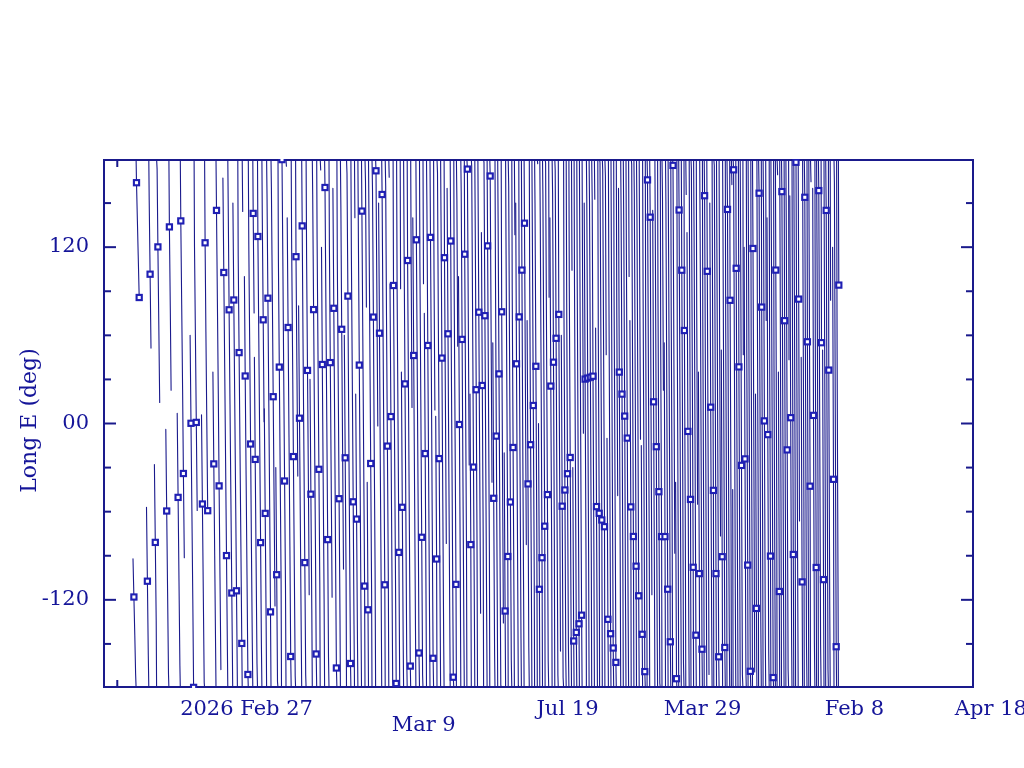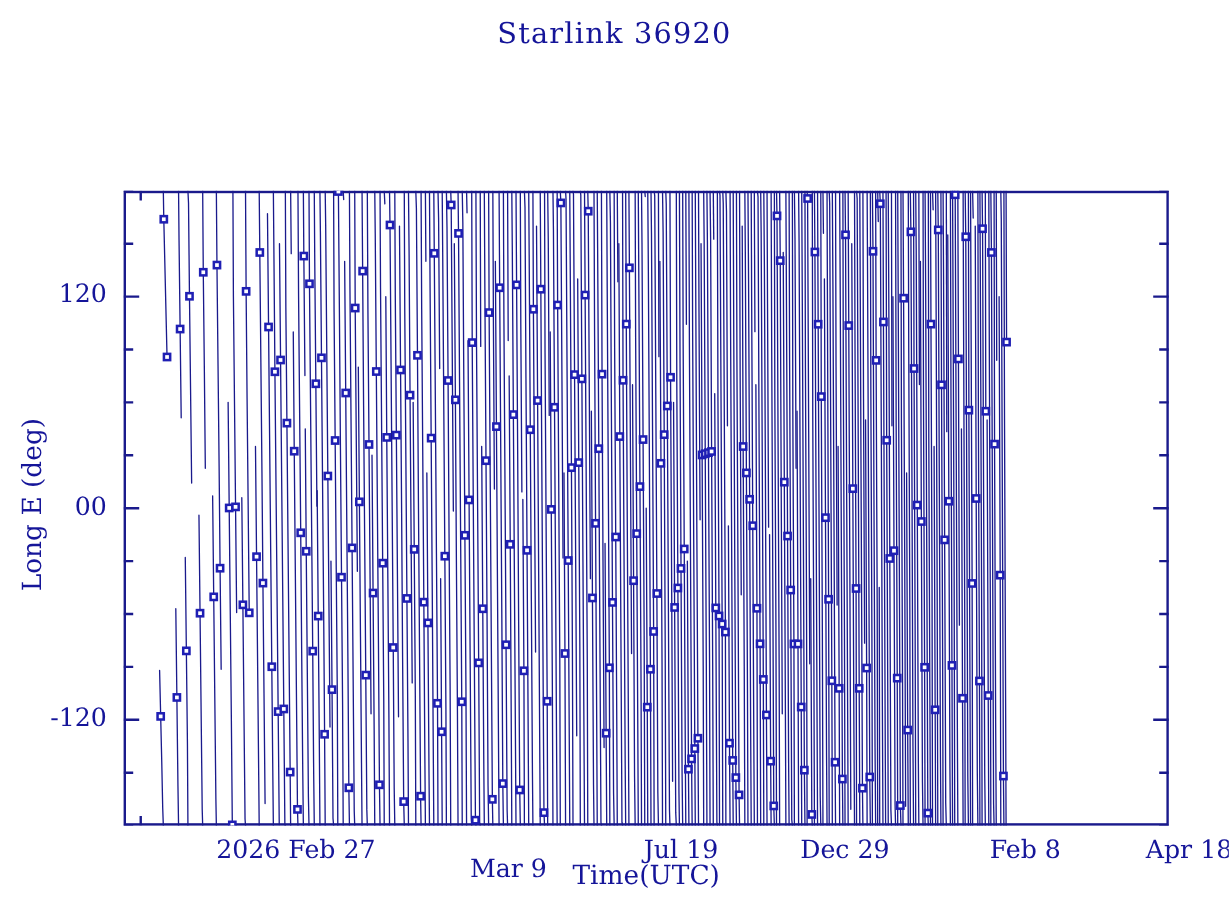--- a/index.html
+++ b/index.html
@@ -92,25 +92,23 @@
     color: #151599;
     font-family: "DejaVu Serif", "Liberation Serif", serif;
     white-space: pre;
   }
 </style>
 </head>
 <body>
 
 <div id="stage">
 
-  <div id="chart-title">Starlink 36920</div>
 
   <div id="y-axis-title">Long E (deg)</div>
 
-  <div id="x-axis-title">Time(UTC)</div>
 
   <div id="plot-area">
     <div id="plot-frame"></div>
     <svg id="plot-svg" viewBox="0 0 871 529" preserveAspectRatio="none">
         <g>
           <line x1="0" y1="529" x2="8" y2="529" stroke="#1a1a8c" stroke-width="2"></line>
           <line x1="871" y1="529" x2="863" y2="529" stroke="#1a1a8c" stroke-width="2"></line>
           <line x1="0" y1="484.9166666666667" x2="8" y2="484.9166666666667" stroke="#1a1a8c" stroke-width="2"></line>
           <line x1="871" y1="484.9166666666667" x2="863" y2="484.9166666666667" stroke="#1a1a8c" stroke-width="2"></line>
           <line x1="0" y1="440.83333333333337" x2="13" y2="440.83333333333337" stroke="#1a1a8c" stroke-width="2"></line>
@@ -644,18 +642,18 @@
       </svg>
   </div>
 
   <div id="tick-labels">
       <div class="axis-tick-label ylabel" style="left: -7px; width: 96px; top: 233.167px;">120</div>
       <div class="axis-tick-label ylabel" style="left: -7px; width: 96px; top: 409.5px;">00</div>
       <div class="axis-tick-label ylabel" style="left: -7px; width: 96px; top: 585.833px;">-120</div>
       <div class="axis-tick-label xlabel" style="left: 92.9508px; width: 220px; top: 696px;">2026 Feb 27</div>
       <div class="axis-tick-label xlabel" style="left: 235.738px; width: 220px; top: 712px;">Mar 9</div>
       <div class="axis-tick-label xlabel" style="left: 378.525px; width: 220px; top: 696px;">Jul 19</div>
-      <div class="axis-tick-label xlabel" style="left: 521.311px; width: 220px; top: 696px;">Dec 29</div>
+      <div class="axis-tick-label xlabel" style="left: 521.311px; width: 220px; top: 696px;">Mar 29</div>
       <div class="axis-tick-label xlabel" style="left: 664.098px; width: 220px; top: 696px;">Feb 8</div>
       <div class="axis-tick-label xlabel" style="left: 806.885px; width: 220px; top: 696px;">Apr 18</div>
     </div>
 
 </div>
 
 </body></html>

